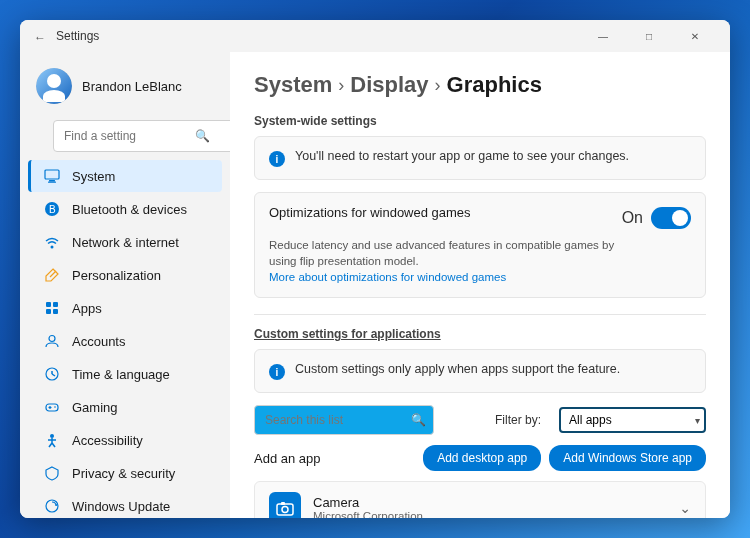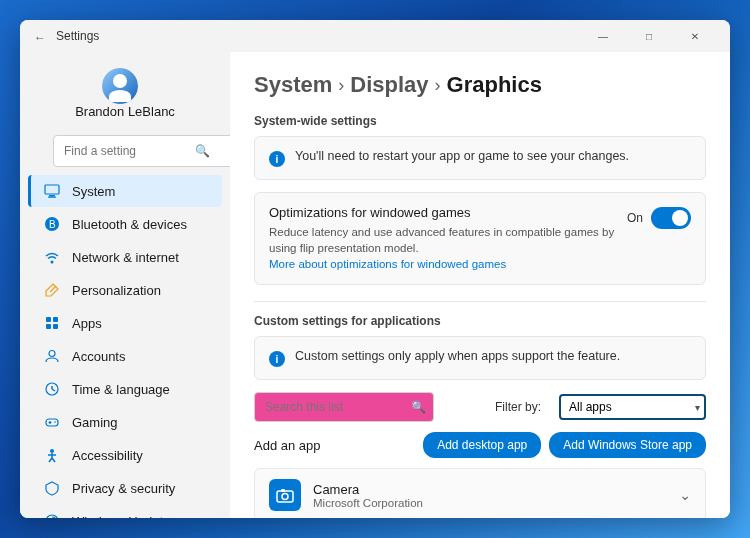--- a/index.html
+++ b/index.html
@@ -72,21 +72,20 @@
       background: #f3f3f3;
       padding: 8px 0;
       flex-shrink: 0;
       overflow-y: auto;
     }
     .user-profile {
       display: flex;
       align-items: center;
       padding: 8px 16px;
       margin-bottom: 8px;
-      flex-direction: column;
     }
     .avatar {
       width: 36px;
       height: 36px;
       border-radius: 50%;
       background: linear-gradient(135deg, #e0e0e0, #bdbdbd);
       margin-right: 10px;
       flex-shrink: 0;
       overflow: hidden;
       display: flex;
@@ -244,41 +243,41 @@
     .toggle-row {
       display: flex;
       align-items: flex-start;
       justify-content: space-between;
     }
     .toggle-text-block { flex: 1; }
     .toggle-title {
       font-size: 13px;
       color: #1a1a1a;
       font-weight: 500;
-      margin-bottom: 4px;
+      margin-bottom: 17px;
     }
     .toggle-desc {
       font-size: 11.5px;
       color: #555;
       line-height: 1.4;
     }
     .toggle-link {
       color: #0078d4;
       text-decoration: none;
       font-size: 11.5px;
     }
     .toggle-right {
       display: flex;
       align-items: center;
       gap: 8px;
       flex-shrink: 0;
       margin-top: 2px;
     }
     .on-label {
-      font-size: 12px;
+      font-size: 16px;
       color: #333;
     }
     .toggle-switch {
       width: 40px;
       height: 22px;
       background: #0078d4;
       border-radius: 11px;
       position: relative;
       cursor: pointer;
     }
@@ -295,39 +294,40 @@
     .divider {
       height: 1px;
       background: #e5e5e5;
       margin: 4px 0 12px 0;
     }
     .custom-section-label {
       font-size: 12px;
       font-weight: 600;
       color: #444;
       margin-bottom: 8px;
+      text-decoration: underline;
     }
     .app-search-row {
       display: flex;
       align-items: center;
       justify-content: space-between;
       margin-bottom: 10px;
     }
     .app-search-box {
       position: relative;
       flex: 0 0 180px;
     }
     .app-search-box input {
       width: 100%;
       height: 30px;
       border: 1px solid #d0d0d0;
       border-radius: 4px;
       padding: 0 28px 0 10px;
       font-size: 12px;
-      background: #ec4899;
+      background: #0ea5e9;
       outline: none;
     }
     .filter-row {
       display: flex;
       align-items: center;
       gap: 18px;
       font-size: 12px;
       color: #333;
     }
     .filter-select {

